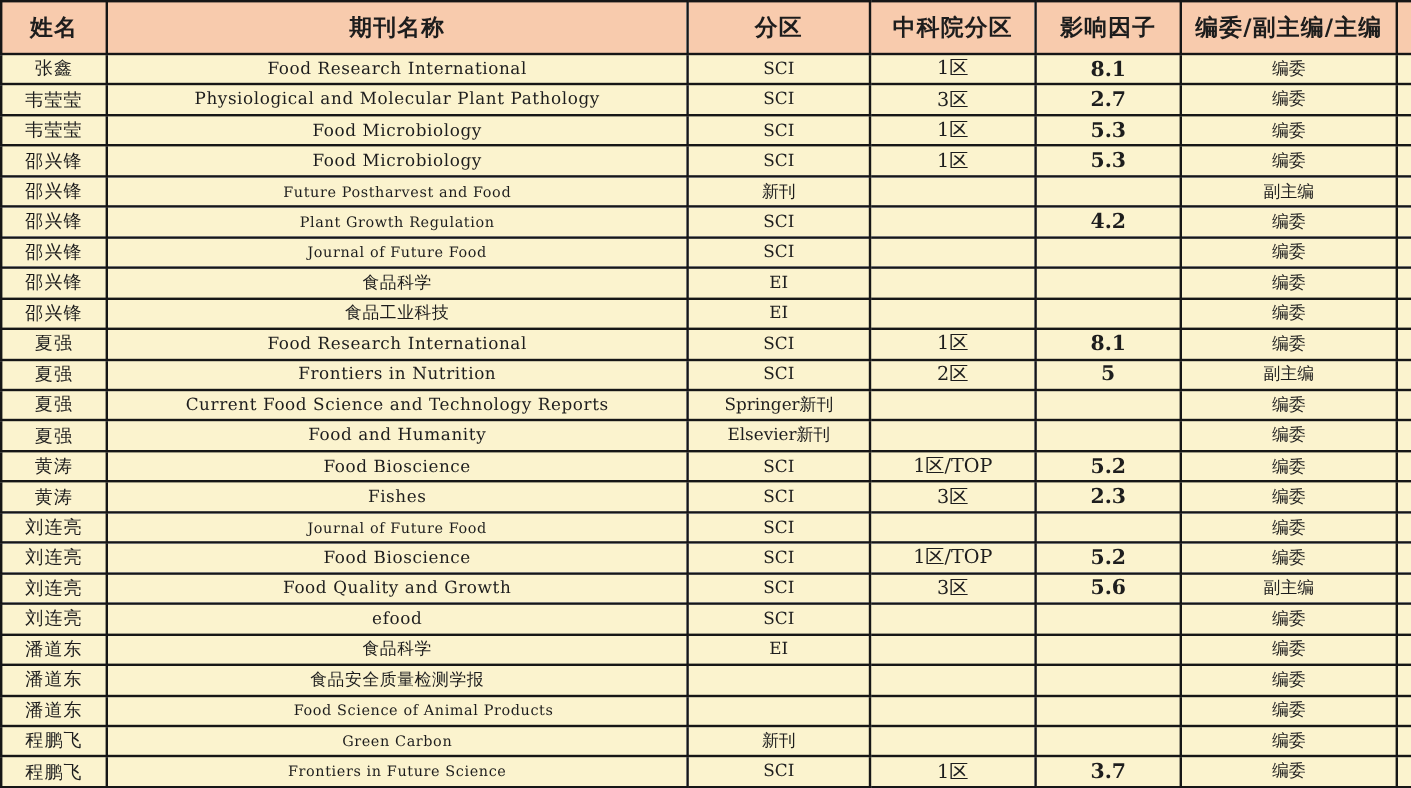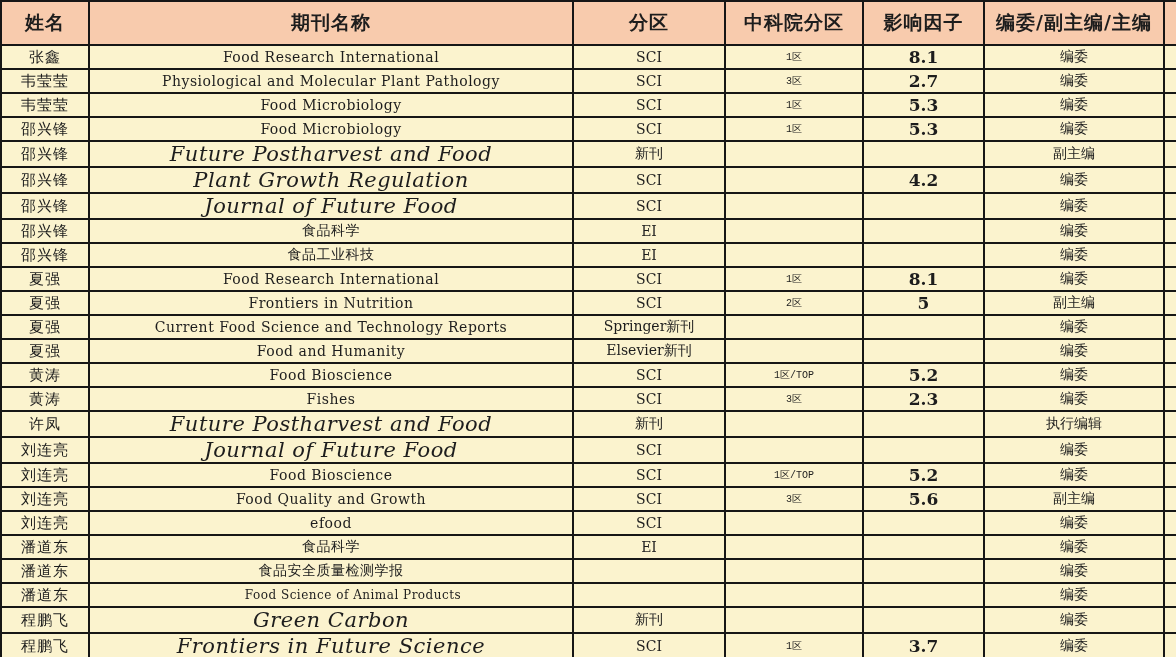--- a/index.html
+++ b/index.html
@@ -30,24 +30,24 @@
     font-weight:bold;
     letter-spacing:1px;
   }
   tbody td{
     background:#FBF3CE;
     height:22px;
     font-size:14px;
   }
   td.col-name{font-size:15px;letter-spacing:1px;text-align:center;}
   td.col-journal{letter-spacing:0.5px;}
-  td.j-lg{font-size:21px;font-style:italic;}
+  td.j-lg{font-size:12px;}
   td.j-sm{font-size:12px;padding-left:44px;}
   td.col-impact{font-size:17px;font-weight:bold;}
-  td.col-cas{font-size:10px;font-family:Liberation Mono, monospace;}
+  td.col-cas{font-size:16px;}
   .sliver{border-right:none;}
 </style>
 </head>
 <body>
 
 <table>
   <colgroup>
     <col style="width:88px">
     <col style="width:484px">
     <col style="width:152px">
@@ -211,29 +211,20 @@
   <tr>
     <td class="col-name">黄涛</td>
     <td class="col-journal j-md">Fishes</td>
     <td class="col-index">SCI</td>
     <td class="col-cas">3区</td>
     <td class="col-impact">2.3</td>
     <td class="col-role">编委</td>
     <td class="sliver"></td>
   </tr>
 
-  <tr>
-    <td class="col-name">许凤</td>
-    <td class="col-journal j-lg">Future Postharvest and Food</td>
-    <td class="col-index">新刊</td>
-    <td class="col-cas"></td>
-    <td class="col-impact"></td>
-    <td class="col-role">执行编辑</td>
-    <td class="sliver"></td>
-  </tr>
 
   <tr>
     <td class="col-name">刘连亮</td>
     <td class="col-journal j-lg">Journal of Future Food</td>
     <td class="col-index">SCI</td>
     <td class="col-cas"></td>
     <td class="col-impact"></td>
     <td class="col-role">编委</td>
     <td class="sliver"></td>
   </tr>

